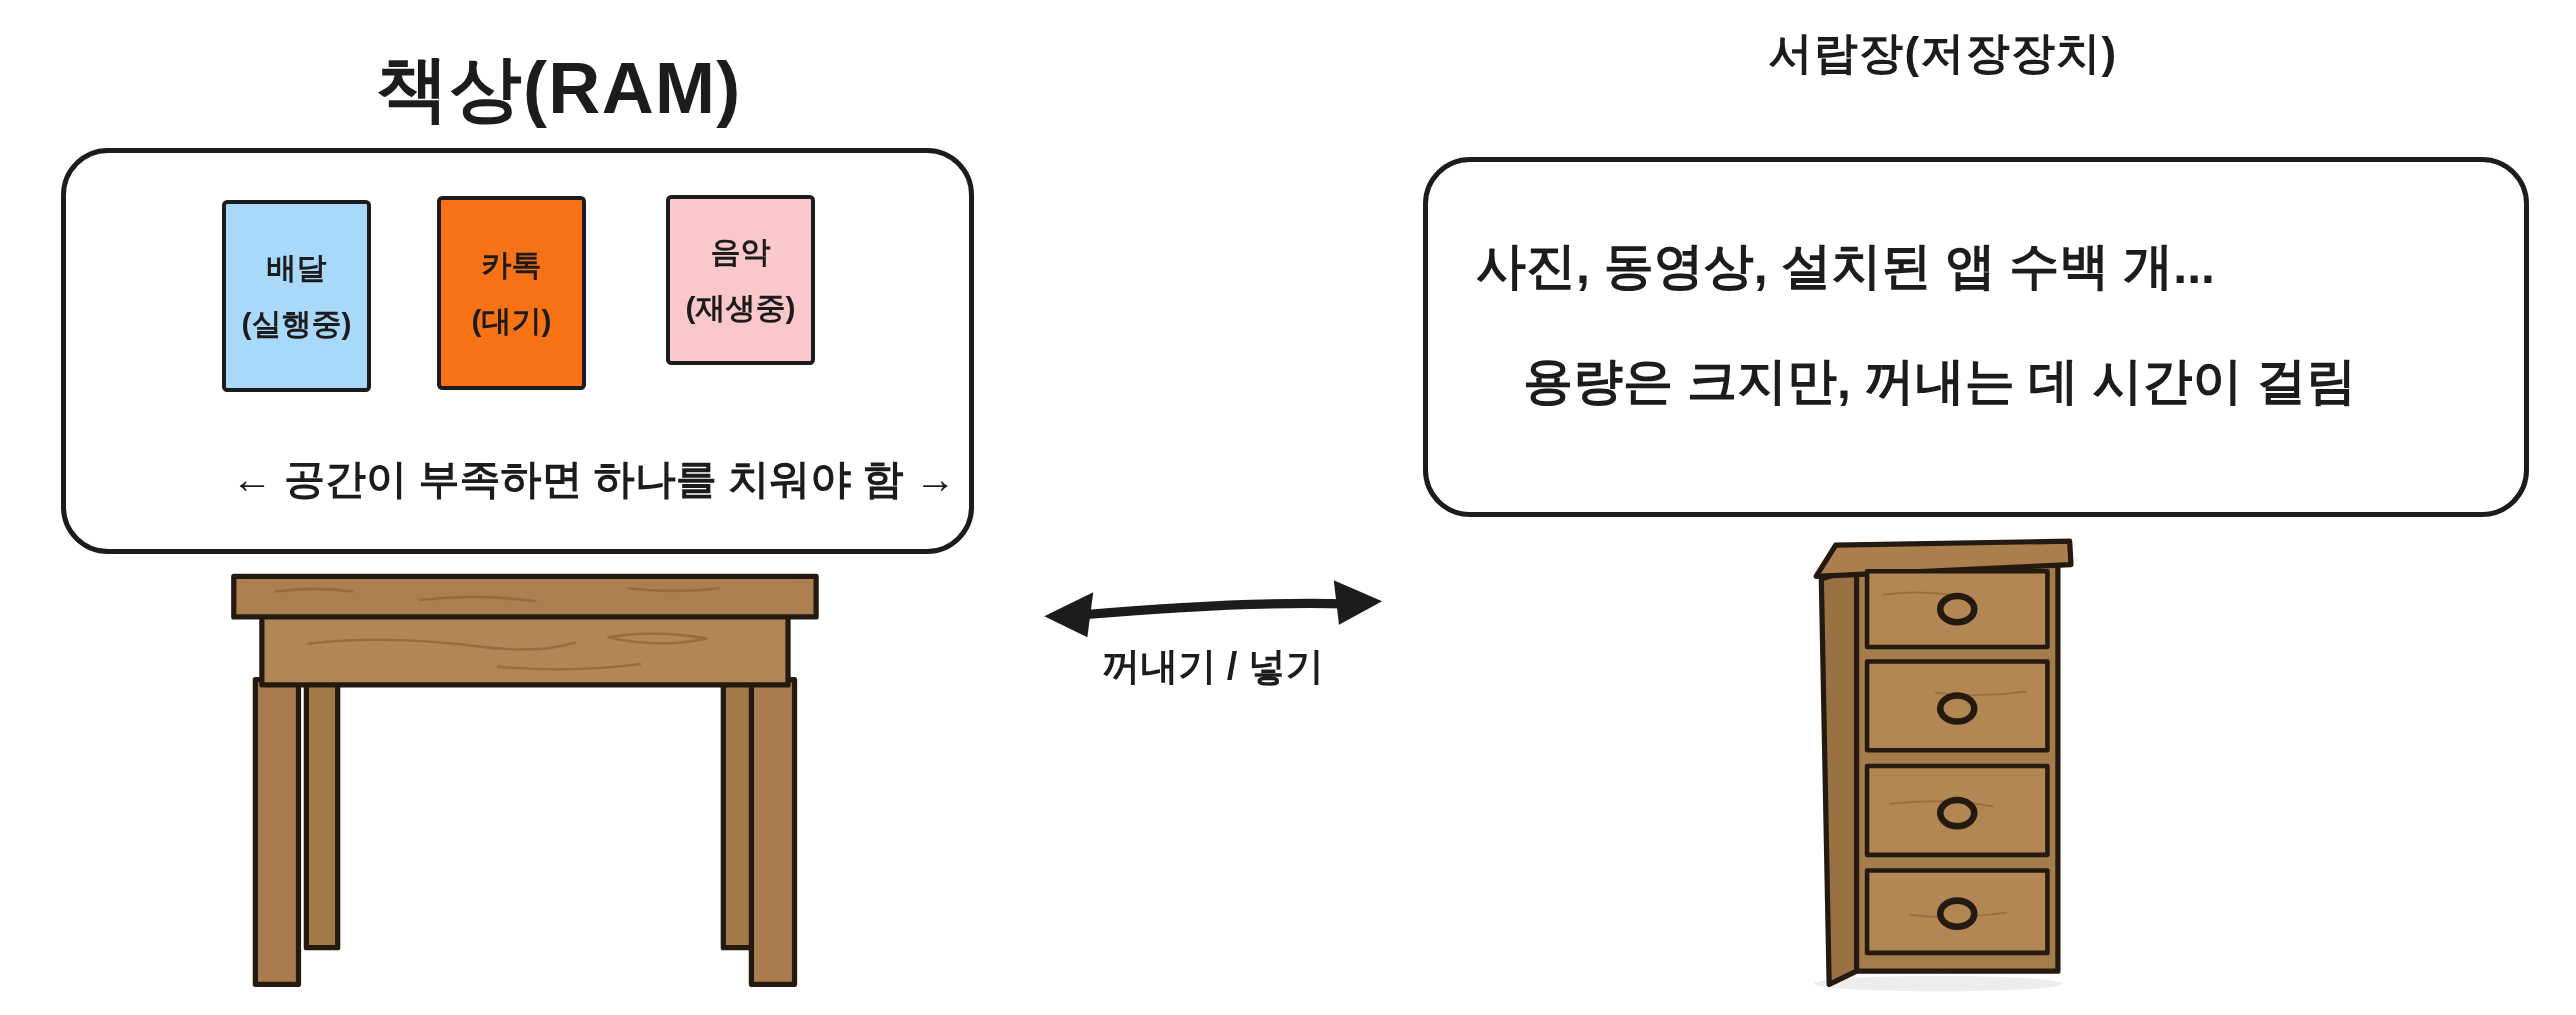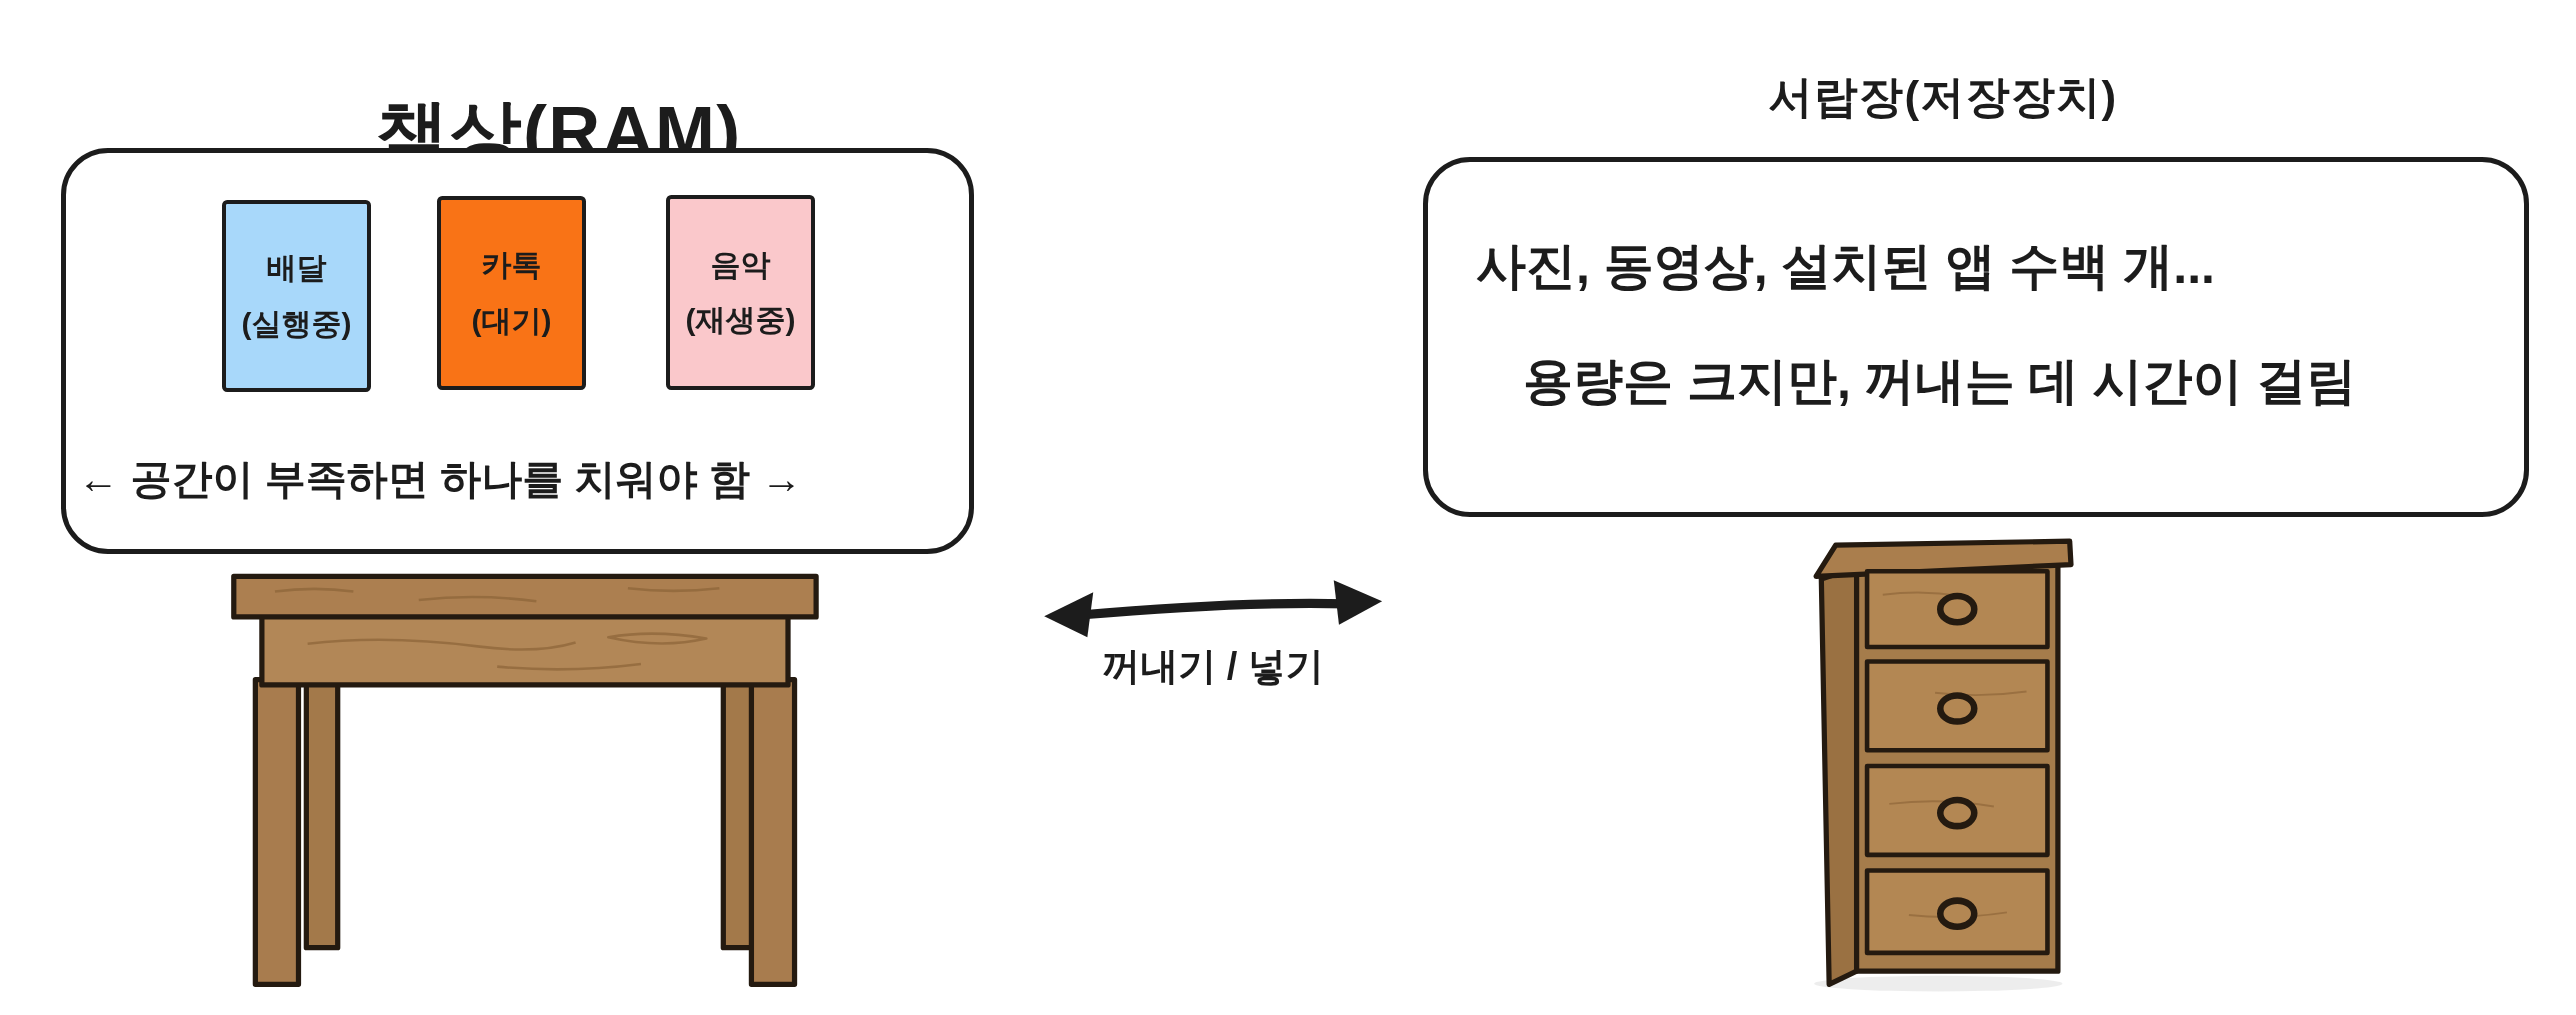--- a/index.html
+++ b/index.html
@@ -5,36 +5,36 @@
   html,body{margin:0;padding:0;}
   body{
     width:2576px;height:1015px;position:relative;overflow:hidden;
     background:#ffffff;
     font-family:"Liberation Sans","DejaVu Sans",sans-serif;
     color:#1c1c1c;
   }
   .abs{position:absolute;}
   .title{
     font-size:72px;font-weight:700;text-align:center;line-height:1.15;
-    letter-spacing:1.3px;white-space:nowrap;margin-top:44px;
+    letter-spacing:1.3px;white-space:nowrap;
   }
   .bubble{
     position:absolute;background:#ffffff;
     border:5.9px solid #1c1c1c;border-radius:47px;
     box-sizing:border-box;
   }
   .note{
     position:absolute;box-sizing:border-box;
     border:4.6px solid #1c1c1c;border-radius:5.2px;
     display:flex;flex-direction:column;align-items:center;justify-content:center;
     gap:21px;text-align:center;
     font-size:30px;font-weight:700;line-height:1.15;
   }
   .caption{
-    font-size:41px;font-weight:700;text-align:left;white-space:nowrap;line-height:1;
+    font-size:41px;font-weight:700;text-align:right;white-space:nowrap;line-height:1;
   }
   .boxline{
     font-size:50px;font-weight:700;white-space:nowrap;line-height:1;
   }
   .midlabel{
     font-size:38px;font-weight:700;text-align:center;white-space:nowrap;line-height:1;
   }
 </style>
 </head>
 <body>
@@ -108,21 +108,21 @@
 <div class="note" style="left: 222px; top: 200px; width: 149px; height: 192px; background-color: rgb(168, 216, 250);">
   <span>배달</span>
   <span>(실행중)</span>
 </div>
 
 <div class="note" style="left: 437px; top: 196px; width: 149px; height: 194px; background-color: #f97316;">
   <span>카톡</span>
   <span>(대기)</span>
 </div>
 
-<div class="note" style="left: 666px; top: 195px; width: 149px; height: 195px; background-color: rgb(250, 200, 203);">
+<div class="note" style="left: 666px; top: 195px; width: 149px; height: 170px; background-color: rgb(250, 200, 203);">
   <span>음악</span>
   <span>(재생중)</span>
 </div>
 
 <div class="abs caption" style="left:78px;top:459px;width:878px;">← 공간이 부족하면 하나를 치워야 함 →</div>
 
 <div class="abs midlabel" style="left:1017px;top:647px;width:392px;">꺼내기 / 넣기</div>
 
 <div class="abs title" style="left:1616px;top:28px;width:654px;font-size:44px;">서랍장(저장장치)</div>
 

